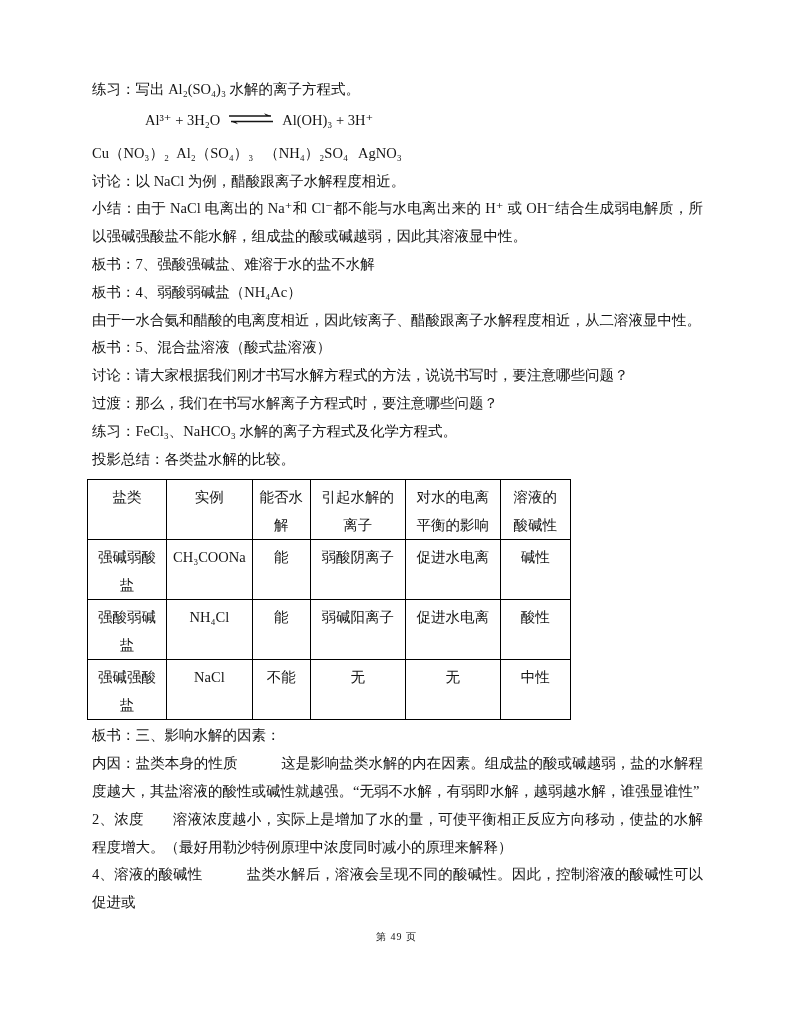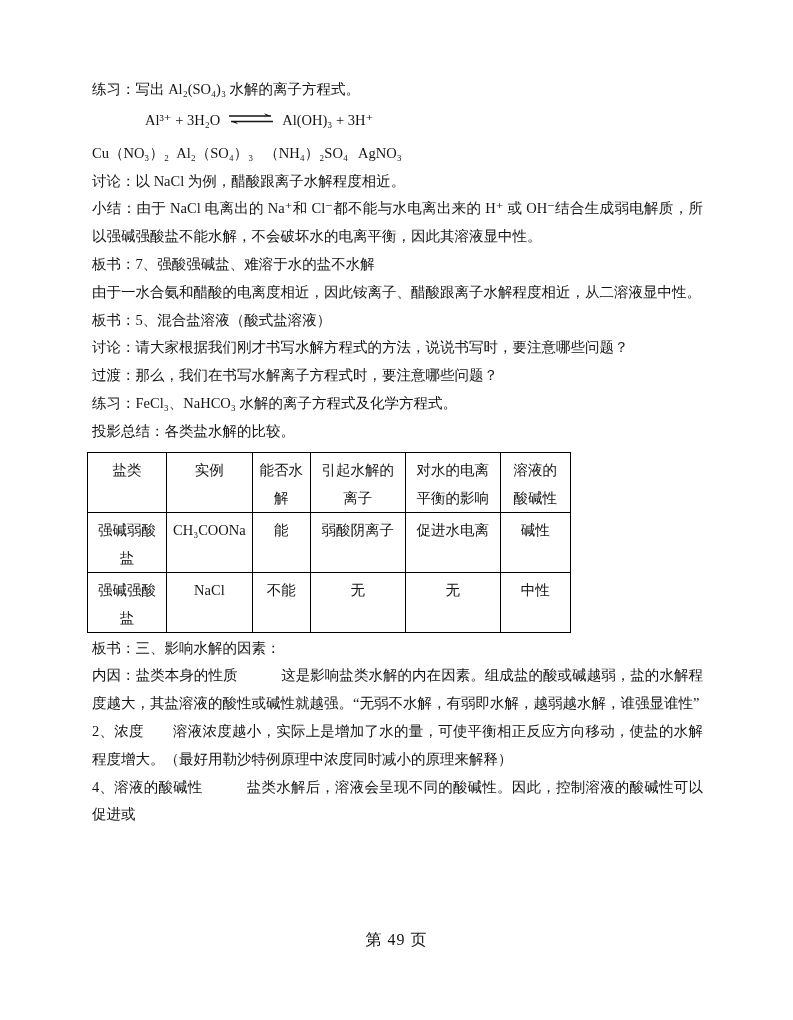--- a/index.html
+++ b/index.html
@@ -44,43 +44,44 @@
     white-space:pre-line;
     overflow:hidden;
   }
   tr.hdr-row  { height:53px; }
   tr.data-row { height:56px; }
   .footer {
     position:absolute;
     top:930px; left:0;
     width:100%;
     text-align:center;
-    font-size:16px;
+    font-size:10px;
     letter-spacing:1px;
   }
 </style>
 </head>
 <body>
 
 <div class="page">
   <div class="content">
 
     <p class="line">练习：写出 Al₂(SO₄)₃ 水解的离子方程式。</p>
 
     <div class="equation-line"><span>Al³⁺ + 3H₂O</span><span class="eq-arrow"><svg width="46" height="13" viewBox="0 0 46 13" xmlns="http://www.w3.org/2000/svg">
             <line x1="1" y1="4" x2="43" y2="4" stroke="#141414" stroke-width="1.4"></line>
             <path d="M43 4 L36 1.2 L38.5 4 Z" fill="#141414"></path>
             <line x1="3" y1="9.5" x2="45" y2="9.5" stroke="#141414" stroke-width="1.4"></line>
             <path d="M3 9.5 L10 12.3 L7.5 9.5 Z" fill="#141414"></path>
           </svg></span><span>Al(OH)₃ + 3H⁺</span></div>
 
     <p class="line">Cu（NO₃）₂  Al₂（SO₄）₃   （NH₄）₂SO₄   AgNO₃</p>
     <p class="line">讨论：以 NaCl 为例，醋酸跟离子水解程度相近。</p>
-    <p class="line">小结：由于 NaCl 电离出的 Na⁺和 Cl⁻都不能与水电离出来的 H⁺ 或 OH⁻结合生成弱电解质，所以强碱强酸盐不能水解，不会破坏水的电离平衡，因此其溶液显中性。</p>
+    <p class="line">小结：由于 NaCl 电离出的 Na⁺和 Cl⁻都不能与水电离出来的 H⁺ 或 OH⁻结合生成弱电解质，所以强碱强酸盐不能水解，组成盐的酸或碱越弱，因此其溶液显中性。</p>
     <p class="line">板书：7、强酸强碱盐、难溶于水的盐不水解</p>
+    <p class="line">板书：4、弱酸弱碱盐（NH₄Ac）</p>
     <p class="line">由于一水合氨和醋酸的电离度相近，因此铵离子、醋酸跟离子水解程度相近，从二溶液显中性。</p>
     <p class="line">板书：5、混合盐溶液（酸式盐溶液）</p>
     <p class="line">讨论：请大家根据我们刚才书写水解方程式的方法，说说书写时，要注意哪些问题？</p>
     <p class="line">过渡：那么，我们在书写水解离子方程式时，要注意哪些问题？</p>
     <p class="line">练习：FeCl₃、NaHCO₃ 水解的离子方程式及化学方程式。</p>
     <p class="line">投影总结：各类盐水解的比较。</p>
 
     <table class="salt-table">
       <colgroup>
         <col style="width:79px">
@@ -106,20 +107,29 @@
         <tr class="data-row">
           <td>强碱弱酸
 盐</td>
           <td>CH₃COONa</td>
           <td>能</td>
           <td>弱酸阴离子</td>
           <td>促进水电离</td>
           <td>碱性</td>
         </tr>
         <tr class="data-row">
+          <td>强酸弱碱
+盐</td>
+          <td>NH₄Cl</td>
+          <td>能</td>
+          <td>弱碱阳离子</td>
+          <td>促进水电离</td>
+          <td>酸性</td>
+        </tr>
+        <tr class="data-row">
           <td>强碱强酸
 盐</td>
           <td>NaCl</td>
           <td>不能</td>
           <td>无</td>
           <td>无</td>
           <td>中性</td>
         </tr>
       </tbody>
     </table>

